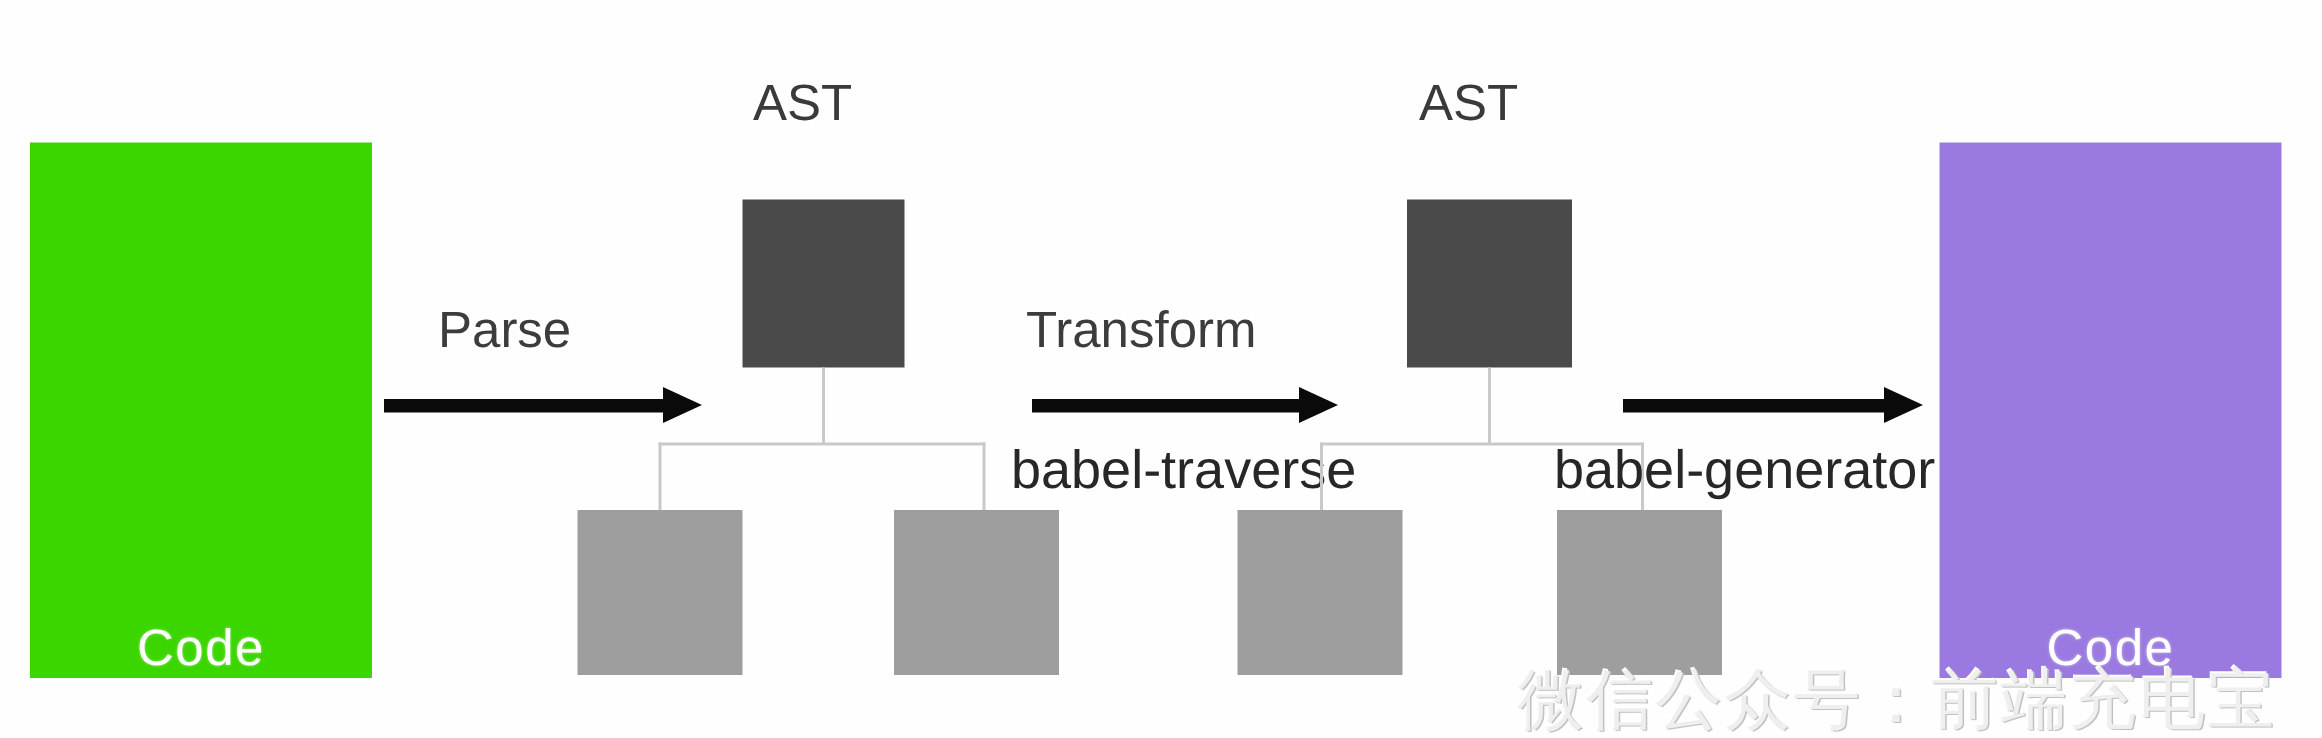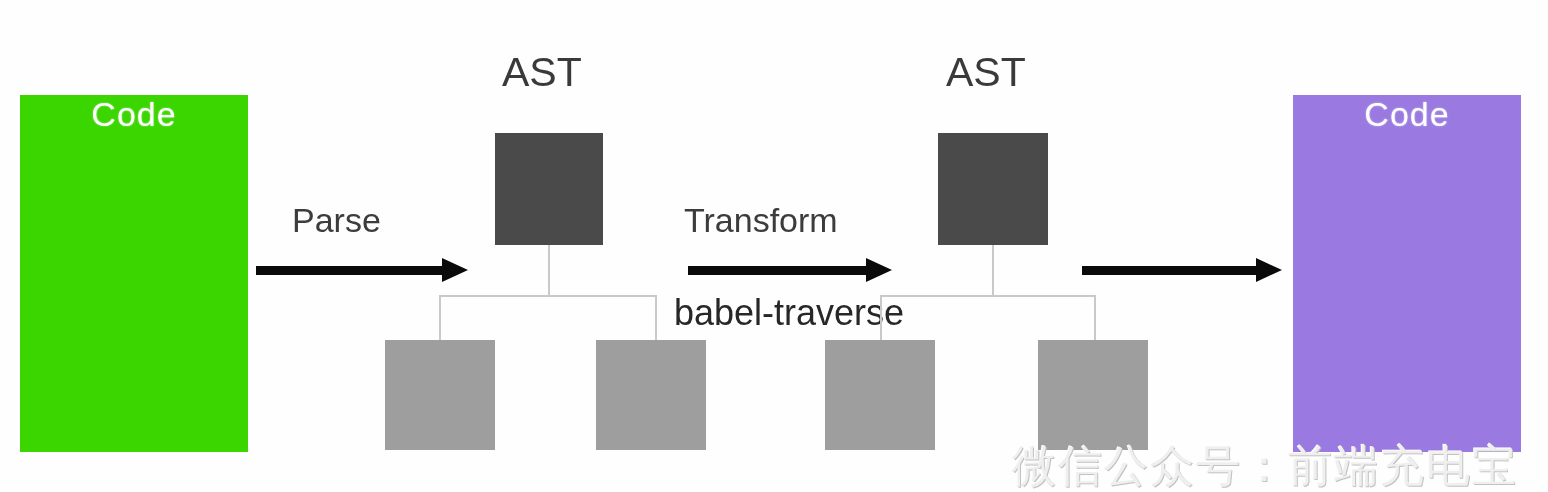--- a/index.html
+++ b/index.html
@@ -18,21 +18,21 @@
     background: #fefefe;
     overflow: hidden;
   }
 
   
   .abs { position: absolute; }
 
   
   .code-block {
     display: flex;
-    align-items: flex-start;
+    align-items: flex-end;
     justify-content: center;
     box-sizing: border-box;
   }
   .code-block .code-label {
     font-size: 34px;
     letter-spacing: 1px;
     color: #ffffff;
     text-shadow: 0 0 2px rgba(255,255,255,0.55);
     font-family: "Liberation Sans", sans-serif;
   }
@@ -81,21 +81,21 @@
   }
 
   
   .label {
     font-family: "Liberation Sans", sans-serif;
     color: #2c2c2c;
     white-space: nowrap;
     line-height: 1;
   }
   .label-ast {
-    font-size: 41px;
+    font-size: 34px;
     color: #3a3a3a;
   }
   .label-phase {
     font-size: 34px;
     color: #3c3c3c;
   }
   .label-tool {
     font-size: 36px;
     color: #272727;
   }
@@ -167,20 +167,21 @@
 
   <div class="abs node-leaf" style="left:825px; top:340px; width:110px; height:110px; background:#9e9e9e;"></div>
   <div class="abs node-leaf" style="left:1038px; top:340px; width:110px; height:110px; background:#9e9e9e;"></div>
 
 
   <div class="abs arrow" style="left:1082px; top:266px; width:200px;">
     <div class="shaft" style="width:178px;"></div>
     <div class="head" style="left:174px;"></div>
   </div>
 
+  <div class="abs label label-tool" style="left:1036px; top:295px;">babel-generator</div>
 
   <div class="abs code-block" id="code-output" style="background:#9a7ae0;">
     <span class="code-label">Code</span>
   </div>
 
   <div class="abs" id="watermark">微信公众号：前端充电宝</div>
 
 </div>
 
 </body></html>

